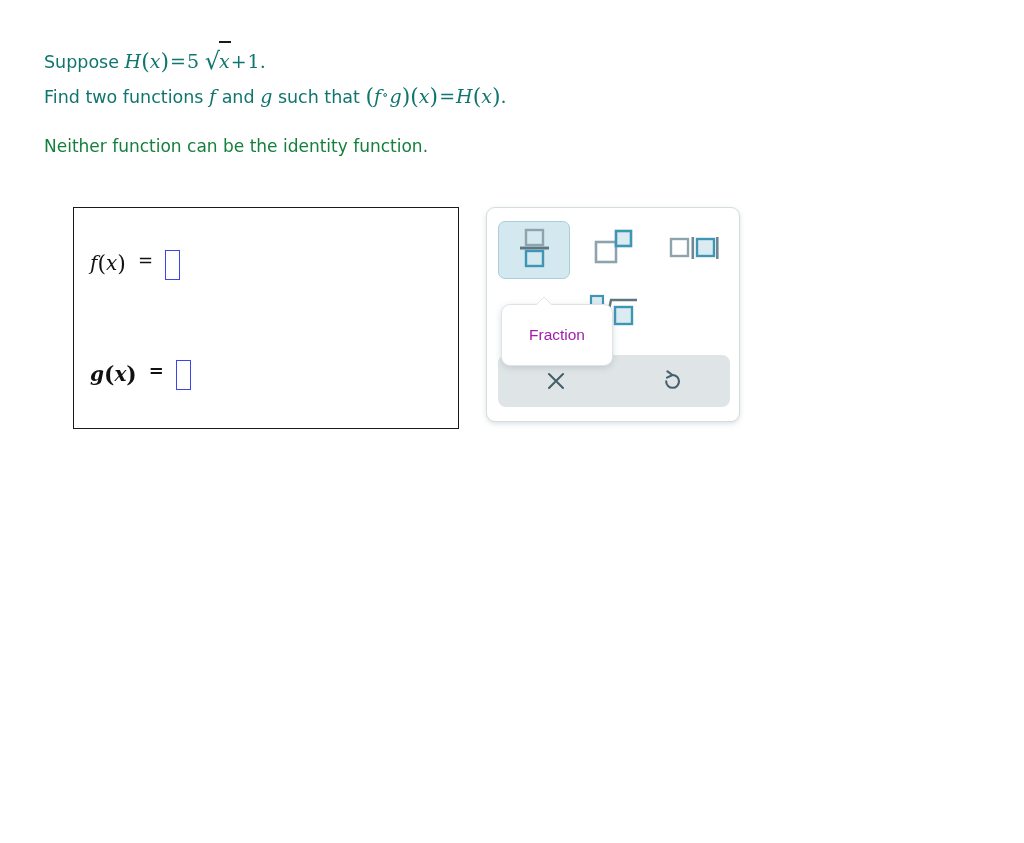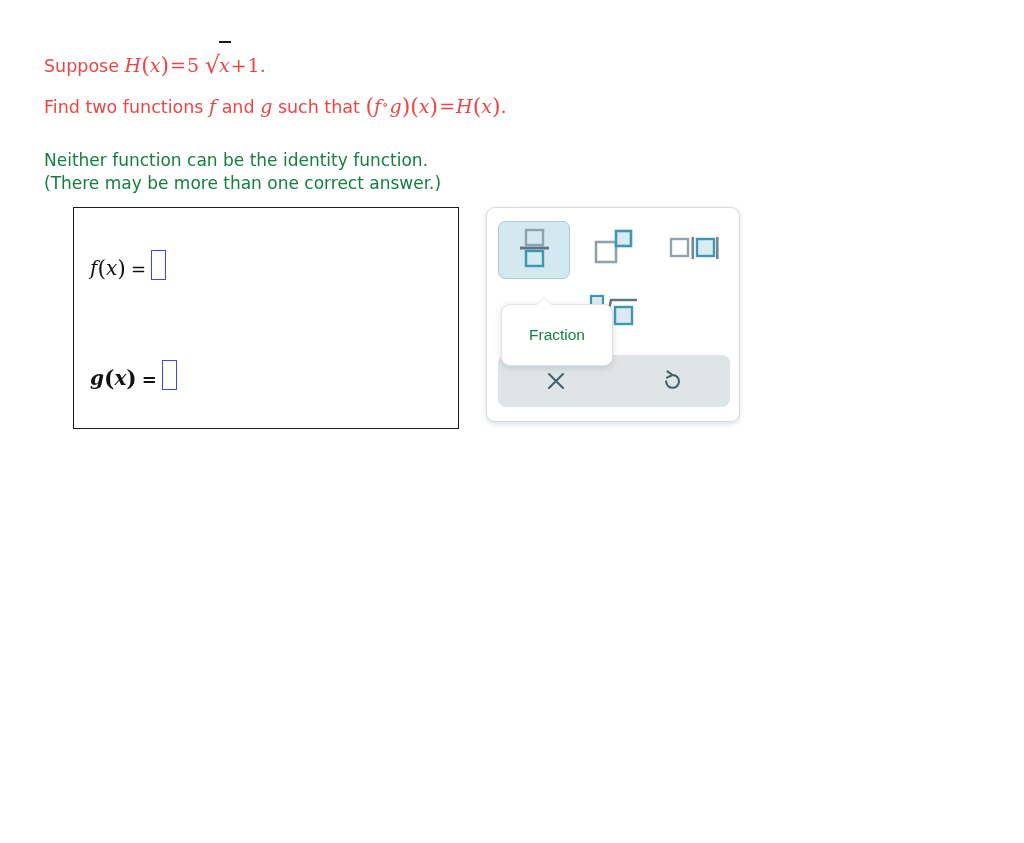--- a/index.html
+++ b/index.html
@@ -18,22 +18,22 @@
 
   
   .problem {
     position: absolute;
     left: 44px;
     top: 44px;
     width: 620px;
   }
   .stmt-line {
     font-size: 17.5px;
-    line-height: 40px;
-    color: #ef4444;
+    line-height: 33px;
+    color: #0f766e;
     white-space: nowrap;
   }
   .stmt-gap { height: 20px; }
   .note-line {
     font-size: 17px;
     line-height: 23px;
     color: #15803d;
     white-space: nowrap;
   }
 
@@ -108,22 +108,22 @@
     top: 207px;
     width: 386px;
     height: 222px;
     border: 1.6px solid #1a1a1a;
     background: #ffffff;
     box-sizing: border-box;
   }
   .answer-row {
     position: absolute;
     display: flex;
-    align-items: flex-end;
-    gap: 3px;
+    align-items: flex-start;
+    gap: 10px;
   }
   .answer-row.row-f { left: 16px; top: 42px; }
   .answer-row.row-g { left: 16px; top: 152px; font-weight: bold; }
   .ans-label {
     font-family: "DejaVu Serif", serif;
     font-style: italic;
     font-size: 20px;
     color: #111111;
     white-space: nowrap;
   }
@@ -221,21 +221,21 @@
     box-shadow: 0 2px 6px rgba(120,140,150,0.30);
     display: flex;
     align-items: center;
     justify-content: center;
     z-index: 5;
     box-sizing: border-box;
   }
   .tooltip-text {
     font-family: "Liberation Sans", sans-serif;
     font-size: 15.5px;
-    color: #15803d;
+    color: #a21caf;
     white-space: nowrap;
   }
   .tooltip-arrow {
     position: absolute;
     left: 33px;
     top: -9px;
     width: 18px;
     height: 9px;
     overflow: hidden;
   }
@@ -262,21 +262,20 @@
     <span>Suppose </span><span class="fn-call"><span class="mi">H</span><span class="paren">(</span><span class="mi">x</span><span class="paren">)</span></span><span class="mo">=</span><span class="mn">5</span>&nbsp;<span class="sqrt"><span class="sqrt-sign">√</span><span class="sqrt-rad"><span class="mi">x</span></span></span><span class="mo">+</span><span class="mn">1</span><span class="mn">.</span>
   </div>
 
   <div class="stmt-line">
     <span>Find two functions </span><span class="mi">f</span><span> and </span><span class="mi">g</span><span> such that </span><span class="fn-call"><span class="paren">(</span><span class="mi">f</span><span class="ring">∘</span><span class="mi">g</span><span class="paren">)</span><span class="paren">(</span><span class="mi">x</span><span class="paren">)</span></span><span class="mo">=</span><span class="fn-call"><span class="mi">H</span><span class="paren">(</span><span class="mi">x</span><span class="paren">)</span></span><span class="mn">.</span>
   </div>
 
   <div class="stmt-gap"></div>
 
   <div class="note-line">Neither function can be the identity function.</div>
-  <div class="note-line">(There may be more than one correct answer.)</div>
 </div>
 
 <div class="answer-box">
 
   <div class="answer-row row-f">
     <span class="ans-label"><span>f</span><span class="paren">(</span><span>x</span><span class="paren">)</span></span>
     <span class="ans-eq">=</span>
     <span class="ans-input" placeholder=""></span>
   </div>
 

